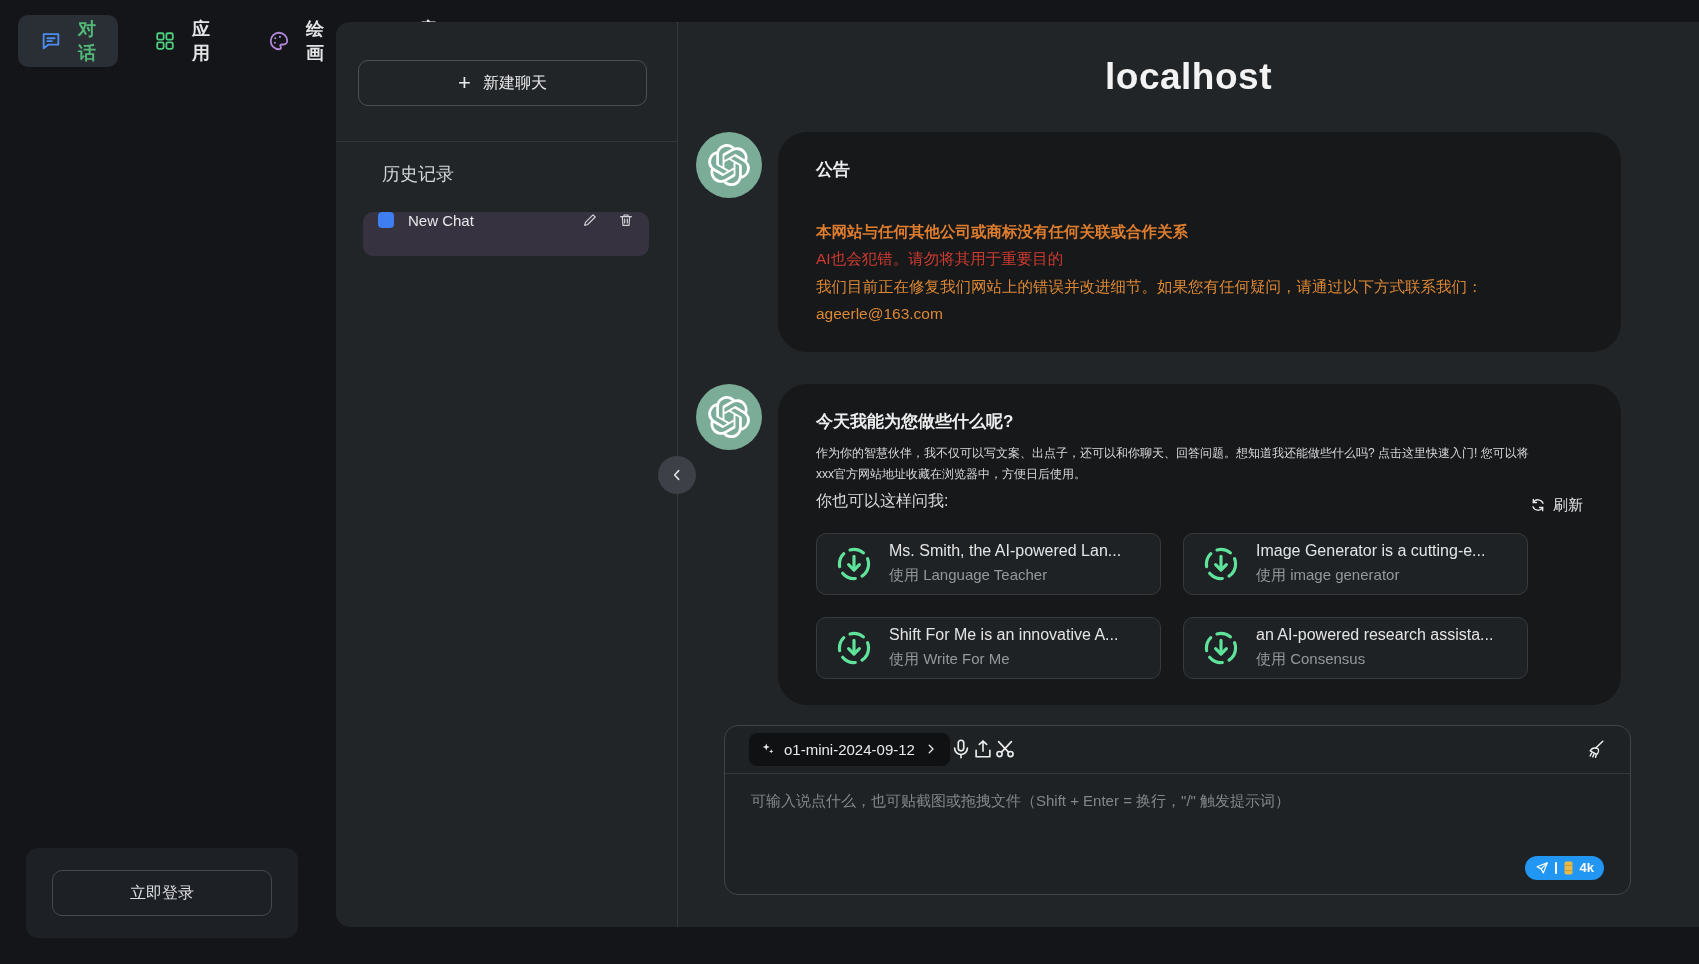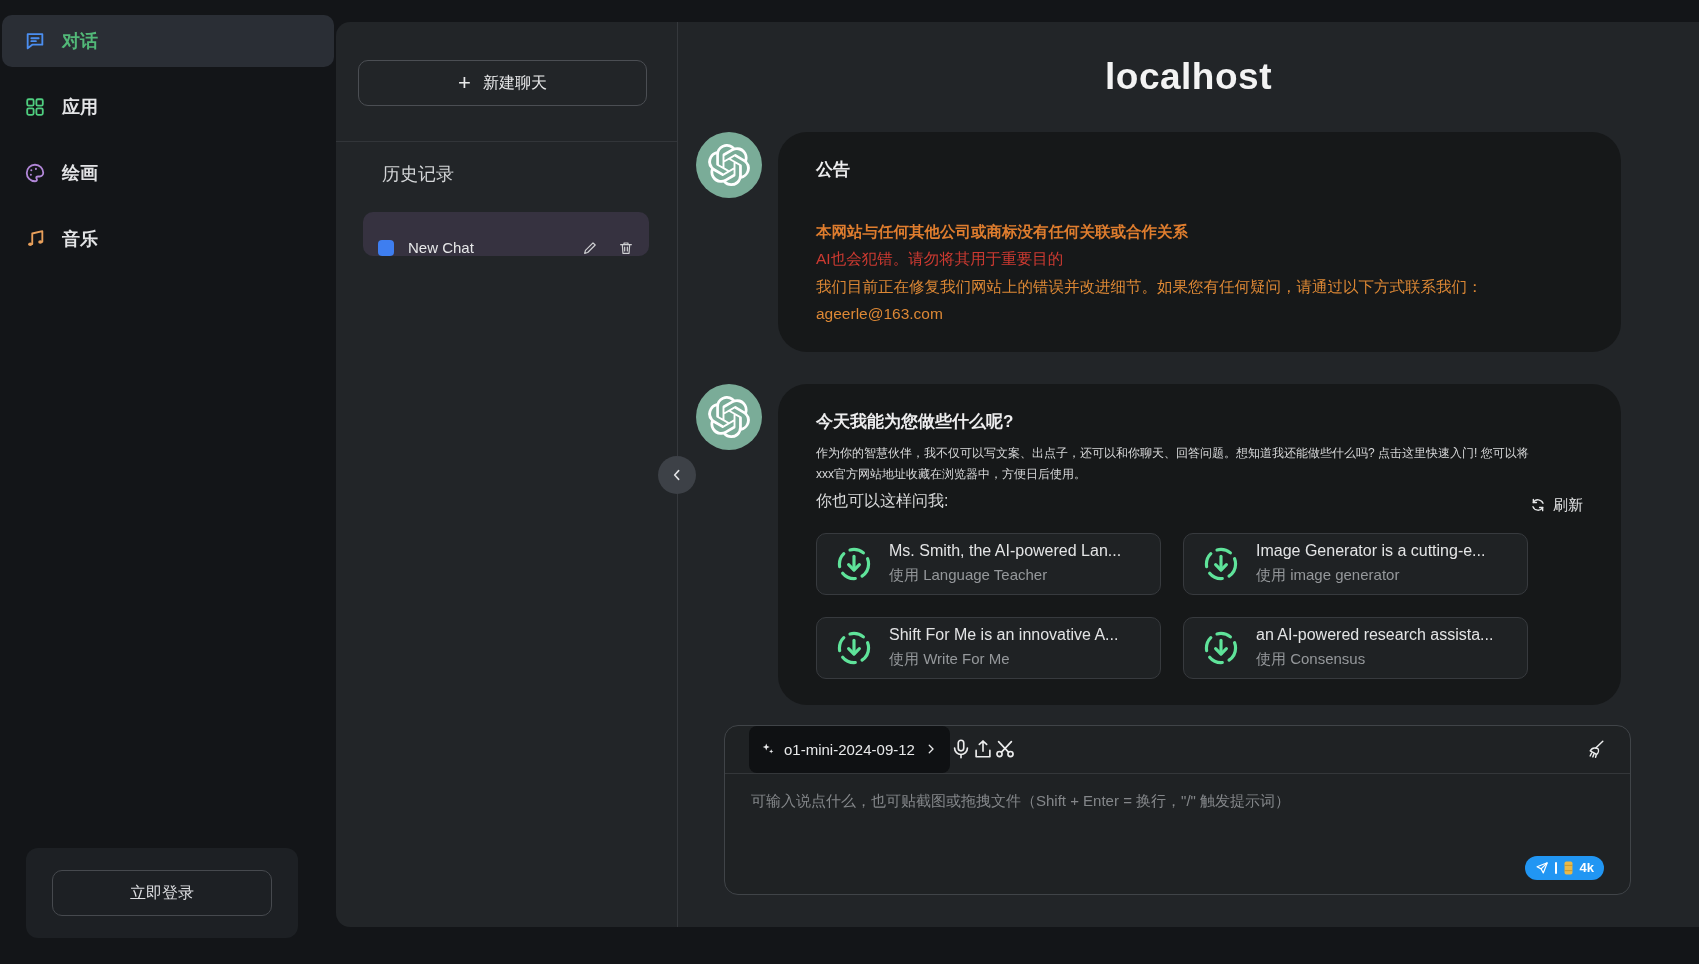--- a/index.html
+++ b/index.html
@@ -7,21 +7,21 @@
   body {
     position:relative; overflow:hidden;
     background:#131518;
     font-family:"Liberation Sans","DejaVu Sans",sans-serif;
     color:#e4e5e7;
   }
   svg { display:block; }
 
   
   .sidebar { position:absolute; left:0; top:0; width:336px; height:100%; }
-  .side-nav { padding:15px 2px; display:flex; flex-direction:column; gap:14px; }
+  .side-nav { padding:15px 18px; display:flex; gap:14px; }
   .side-item {
     display:flex; align-items:center; gap:16px;
     height:52px; padding:0 22px; border-radius:10px;
     font-size:18px; font-weight:bold; color:#e3e4e6; cursor:pointer;
   }
   .side-item.active { background:#2a2e35; }
   .side-item.active .s-label { color:var(--accent-green,#52b878); }
   .s-icon { width:22px; height:22px; flex:none; }
   .s-icon svg { width:22px; height:22px; }
 
@@ -48,21 +48,21 @@
     margin:38px 30px 0 22px; width:calc(100% - 52px); height:46px;
     border:1px solid #4b4e53; border-radius:10px; background:transparent;
     color:#e8e9ea; font-size:16px; cursor:pointer; font-family:inherit;
     display:flex; align-items:center; justify-content:center; gap:12px;
   }
   .plus-glyph { font-size:22px; font-weight:normal; line-height:1; color:#e8e9ea; }
   .list-divider { margin-top:35px; border-top:1px solid #323539; }
   .history-heading { margin:20px 0 0 46px; font-size:18px; color:#d4d6d8; }
   .chat-item {
     margin:26px 28px 0 27px; height:44px; background:#363240; border-radius:10px;
-    display:flex; align-items:flex-end; padding:0 15px; gap:14px; cursor:pointer;
+    display:flex; align-items:flex-start; padding:0 15px; gap:14px; cursor:pointer;
   }
   .chat-square { width:16px; height:16px; border-radius:4px; background:var(--chat-square-blue,#3e7ef0); flex:none; }
   .chat-title { flex:1; color:#e7e8e9; font-size:15px; }
   .chat-act { width:16px; height:16px; color:#cfd0d2; cursor:pointer; }
   .chat-act + .chat-act { margin-left:6px; }
   .chat-act svg { width:16px; height:16px; }
 
   .collapse-btn {
     position:absolute; right:-19px; top:calc(50% - 19px); z-index:6;
     width:38px; height:38px; border-radius:50%; border:none; cursor:pointer;
@@ -110,21 +110,21 @@
   .card-text { display:flex; flex-direction:column; gap:6px; min-width:0; }
   .card-title { font-size:16px; color:#e3e4e5; font-weight:500; white-space:nowrap; overflow:hidden; }
   .card-sub { font-size:15px; color:#95989b; white-space:nowrap; overflow:hidden; }
 
   
   .composer {
     margin:20px 68px 28px 46px; position:relative;
     border:1px solid #404448; border-radius:14px; background:#1f2224;
   }
   .composer-toolbar {
-    height:48px; display:flex; 
+    height:48px; display:flex; align-items:center; 
     padding:0 24px; border-bottom:1px solid #34373a;
   }
   .model-pill {
     display:flex; align-items:center; gap:9px;
     background:#0f1113; border:none; border-radius:8px; padding:8px 12px;
     color:#e8e9ea; font-size:15px; cursor:pointer; font-family:inherit;
   }
   .model-pill svg { width:14px; height:14px; }
   .tool-btn { border:none; background:transparent; color:#eceded; cursor:pointer; padding:0; }
   .tool-btn svg { width:22px; height:22px; }

